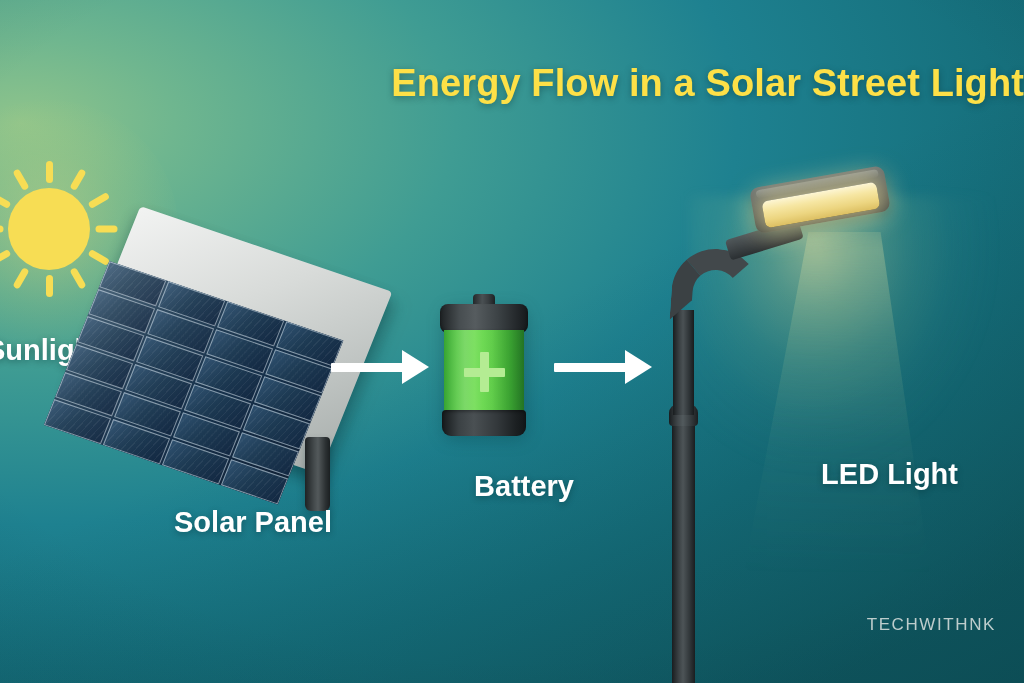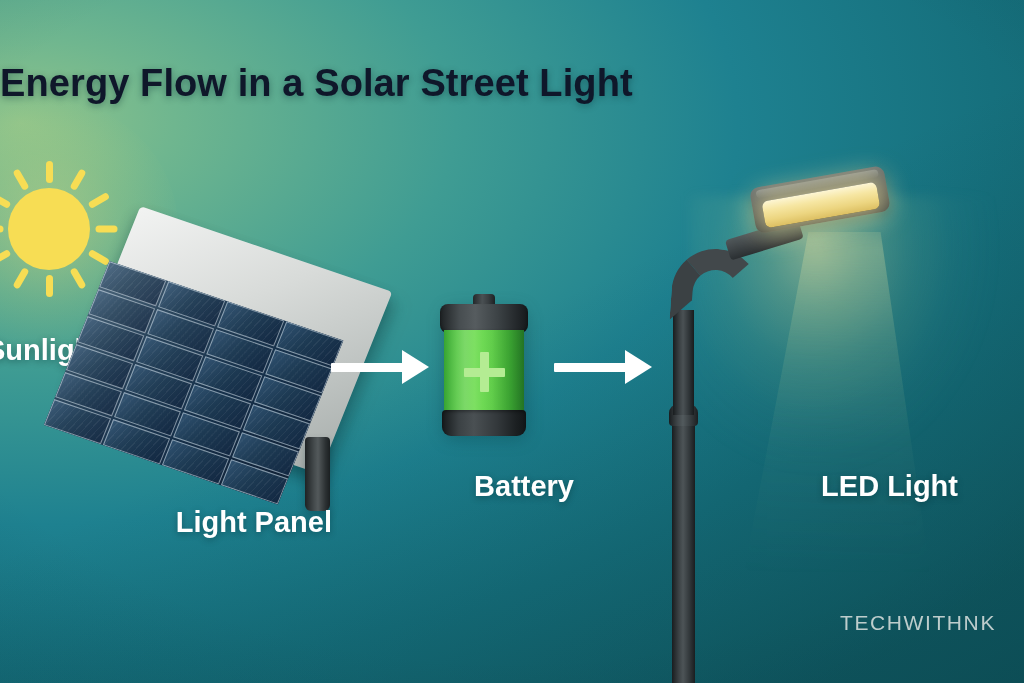--- a/index.html
+++ b/index.html
@@ -30,22 +30,22 @@
   .bg-corner-dark {
     position: absolute; inset: 0;
     background: linear-gradient(155deg, rgba(0,0,0,0) 48%, rgba(7,60,68,0.42) 100%);
   }
 
   
   .title {
     position: absolute;
     left: 0; right: 0;
     top: 62px;
-    text-align: left;
-    color: #0f172a;
+    text-align: right;
+    color: #fde047;
     font-size: 38px;
     font-weight: bold;
     letter-spacing: 0.1px;
     text-shadow: 0 2px 7px rgba(0,40,45,0.40);
     white-space: nowrap;
   }
 
   
   .sun-wrap {
     position: absolute;
@@ -358,30 +358,30 @@
     color: #ffffff;
     font-weight: bold;
     text-align: right;
     text-shadow: 0 2px 6px rgba(0,42,48,0.42);
     line-height: 1.16;
     white-space: nowrap;
   }
   #label-sunlight { left: -14px; top: 334px; width: 152px; font-size: 29px; text-align: left; padding-left: 0; }
   #label-solar-panel { left: 112px; top: 506px; width: 220px; font-size: 29px; }
   #label-battery { left: 394px; top: 470px; width: 180px; font-size: 29px; }
-  #label-led { left: 718px; top: 470px; width: 240px; font-size: 29px; }
+  #label-led { left: 718px; top: 458px; width: 240px; font-size: 29px; }
   .label .sub { display: block; font-size: 26px; font-weight: bold; }
 
   
   .watermark {
     position: absolute;
     right: 28px;
     bottom: 48px;
     color: #d6dedc;
-    font-size: 21px;
+    font-size: 17px;
     letter-spacing: 1.6px;
     font-weight: normal;
     opacity: 0.88;
   }
 </style>
 </head>
 <body>
 
 <div id="stage">
 
@@ -437,21 +437,21 @@
         <div class="cell"></div>
         <div class="cell"></div>
         <div class="cell"></div>
         <div class="cell"></div>
         <div class="cell"></div>
         <div class="cell"></div>
       </div>
     <div class="panel-gloss"></div>
     <div class="panel-post"></div>
   </div>
-  <div class="label" id="label-solar-panel">Light Panel</div>
+  <div class="label" id="label-solar-panel">Solar Panel</div>
 
   <div class="arrow" id="arrow-1">
     <div class="shaft" style="background: rgb(255, 255, 255);"></div>
     <div class="head" style="border-left-color: rgb(255, 255, 255);"></div>
   </div>
 
   <div class="battery-group">
     <div class="bat-shadow"></div>
     <div class="bat-nub"></div>
     <div class="bat-cap"></div>

